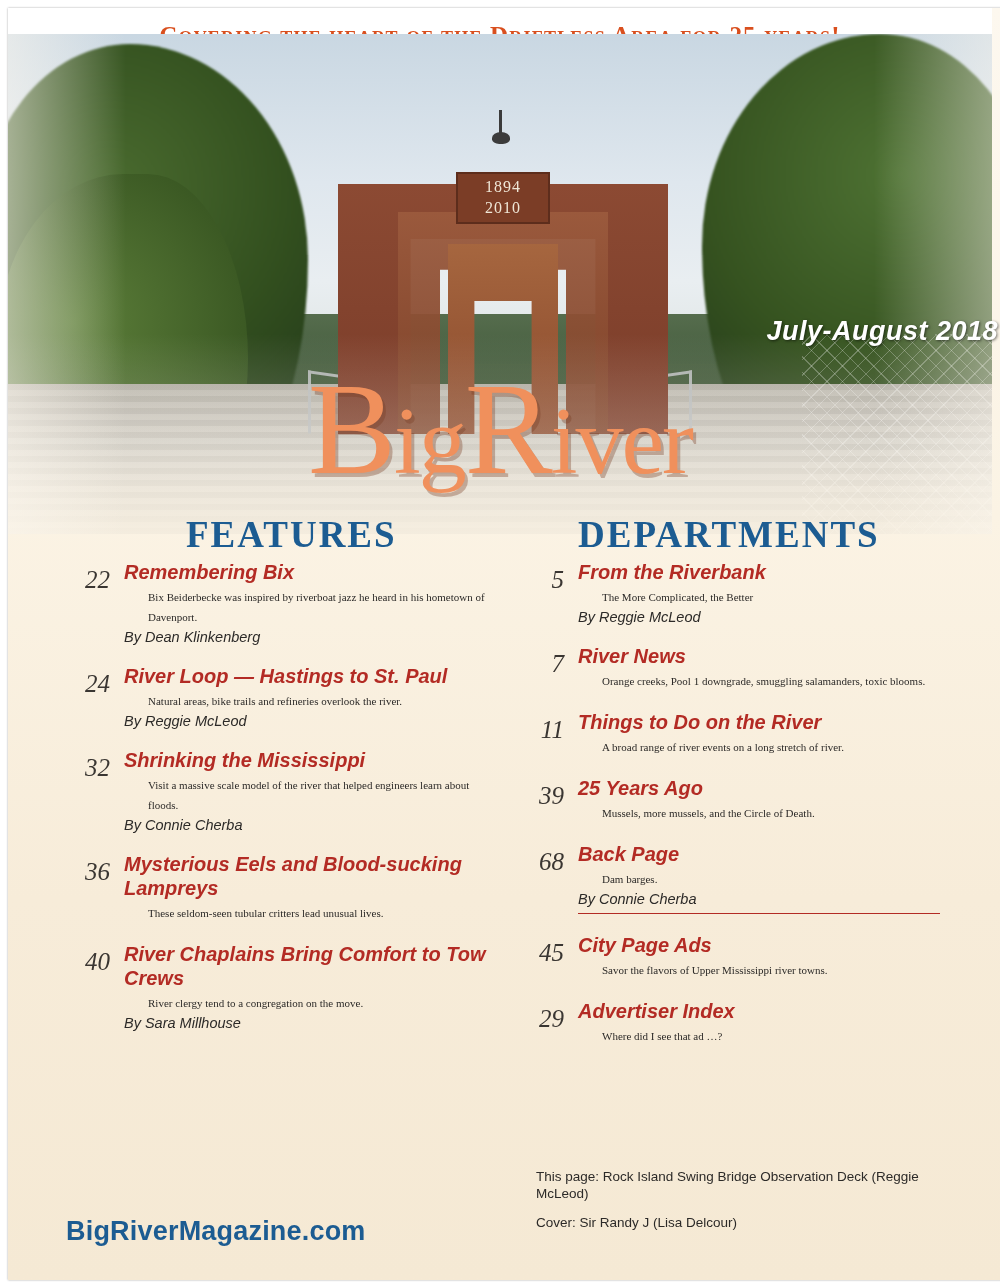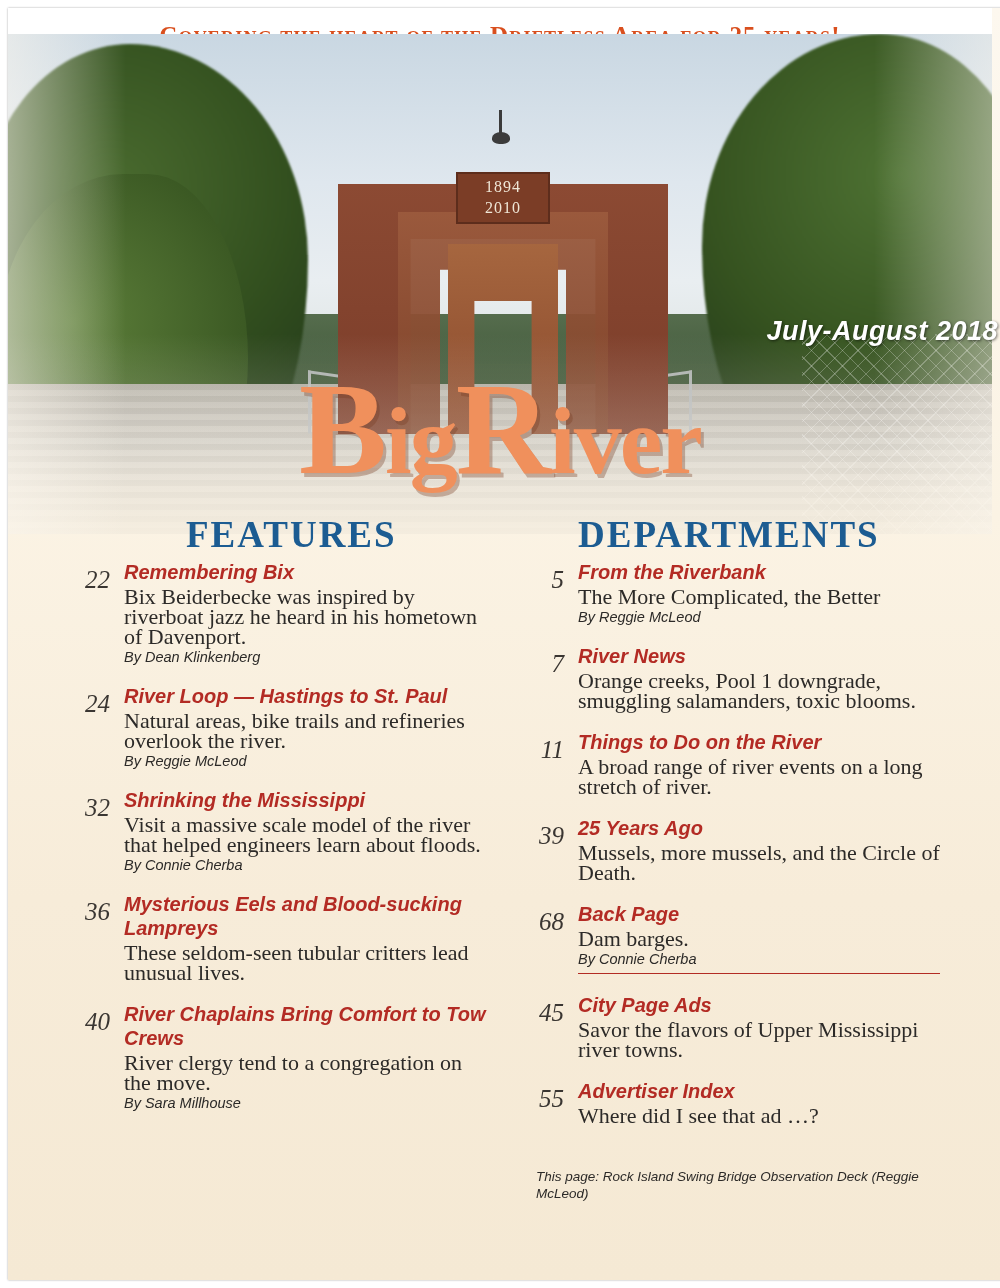--- a/index.html
+++ b/index.html
@@ -159,21 +159,21 @@
   }
 
   
   .masthead {
     position: absolute;
     left: 0;
     top: 355px;
     width: 984px;
     text-align: center;
     font-family: "Liberation Serif", serif;
-    font-weight: bold;
+    font-weight: normal;
     font-size: 132px;
     line-height: 132px;
     color: #f0905c;
     letter-spacing: -2px;
     text-shadow: 3px 4px 0 rgba(120,60,35,.35);
     white-space: nowrap;
   }
   .masthead .small { font-size: 96px; }
 
   
@@ -210,45 +210,45 @@
     font-family: "Liberation Sans", sans-serif;
     font-weight: bold;
     font-style: italic;
     font-size: 20px;
     line-height: 24px;
     color: #b32b24;
     margin-bottom: 3px;
   }
   .entry .desc {
     font-family: "Liberation Serif", serif;
-    font-size: 22px;
+    font-size: 11px;
     line-height: 20px;
     color: #2c2a28;
     margin-bottom: 2px;
+    margin-left: 24px;
   }
   .entry .byline {
     font-family: "Liberation Sans", sans-serif;
     font-style: italic;
     font-size: 14.5px;
     color: #2c2a28;
   }
   .rule {
     border-bottom: 1.2px solid #b32b24;
     margin: 6px 0 0 0;
     width: 100%;
   }
 
   
   .credits {
     position: absolute;
     left: 528px;
     top: 1160px;
     width: 430px;
     font-family: "Liberation Sans", sans-serif;
-    font-style: italic;
     font-size: 13.5px;
     color: #2c2a28;
     line-height: 17px;
   }
   .credits div { margin-bottom: 12px; }
   .site-url {
     position: absolute;
     left: 58px;
     top: 1208px;
     font-family: "Liberation Sans", sans-serif;
@@ -380,26 +380,28 @@
         <div class="rule"></div>
       </div>
 
       <div class="entry">
         <div class="pg">45</div>
         <div class="title">City Page Ads</div>
         <div class="desc">Savor the flavors of Upper Mississippi river towns.</div>
       </div>
 
       <div class="entry">
-        <div class="pg">55</div>
+        <div class="pg">29</div>
         <div class="title">Advertiser Index</div>
         <div class="desc">Where did I see that ad …?</div>
       </div>
 
     </div>
 
     <div class="credits">
       <div>This page: Rock Island Swing Bridge Observation Deck (Reggie McLeod)</div>
-    </div>
-
+      <div>Cover: Sir Randy J (Lisa Delcour)</div>
+    </div>
+
+    <div class="site-url">BigRiverMagazine.com</div>
 
   </div>
 </div>
 
 </body></html>

